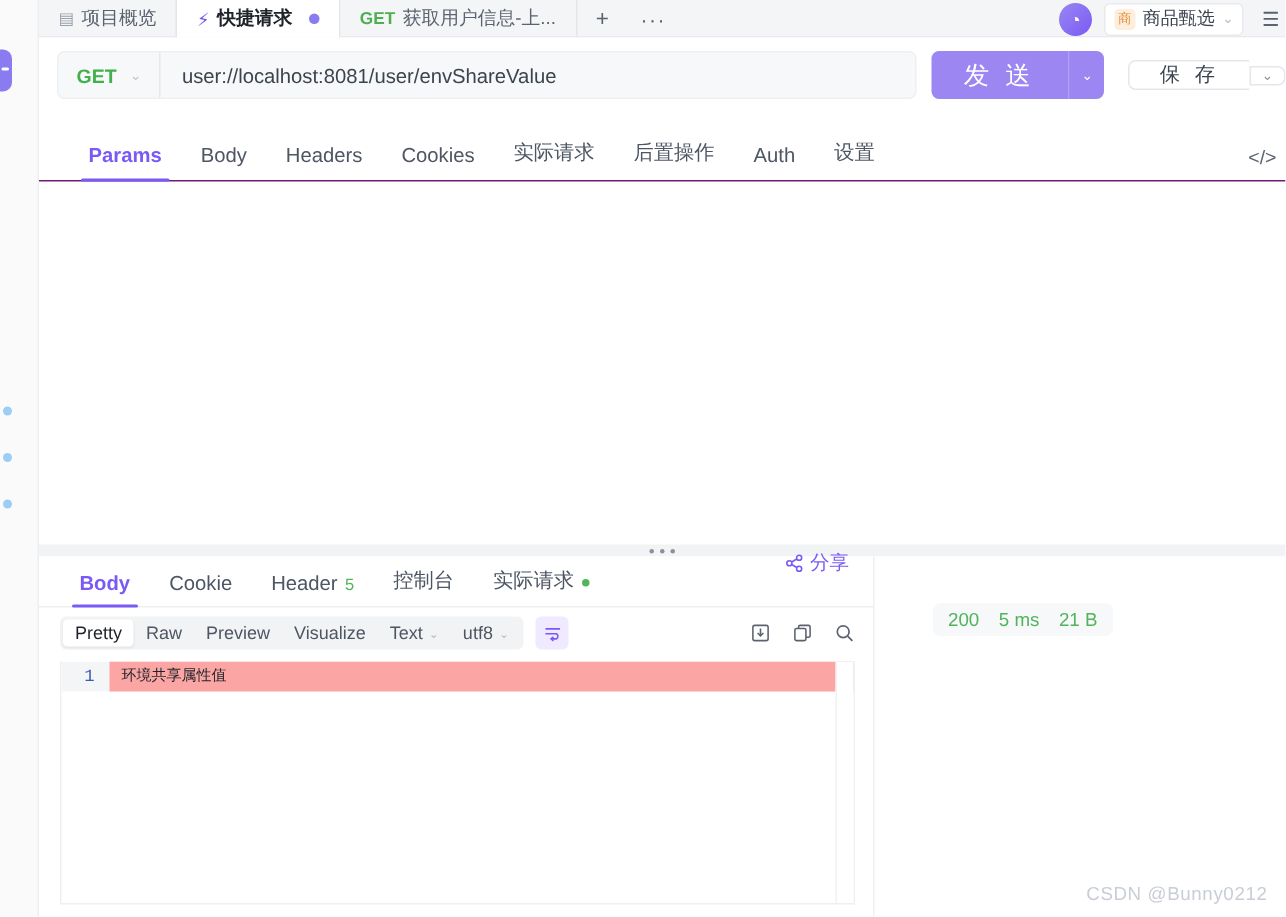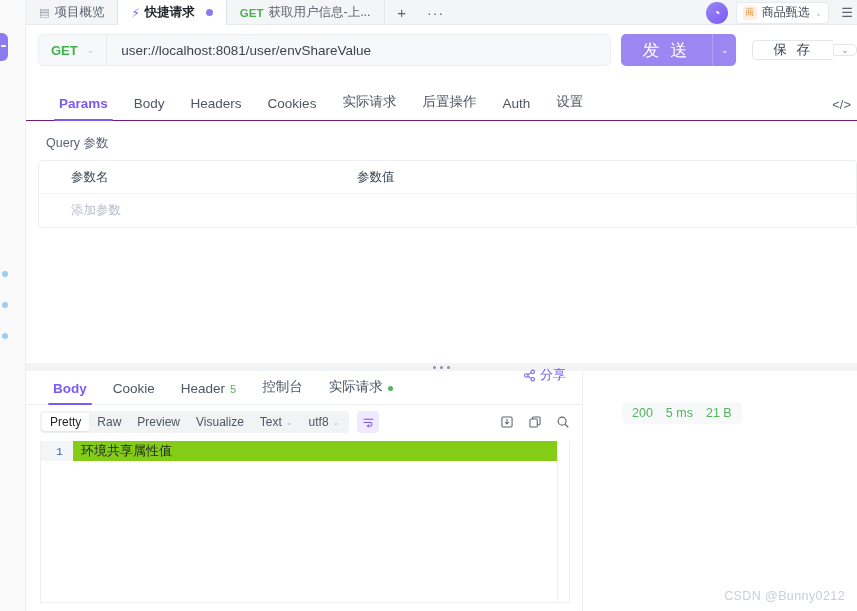--- a/index.html
+++ b/index.html
@@ -242,22 +242,22 @@
     border: 1px solid #edeff2; border-top: none; background: #fff;
     overflow: hidden;
   }
   .code-line { display: flex; align-items: center; height: 20px; background: #f4f5f7; }
   .ln {
     width: 32px; text-align: right; padding-right: 10px;
     font-family: "Liberation Mono", "DejaVu Sans Mono", monospace;
     font-size: 11.5px; color: #3b5bb5;
   }
   .ctext {
-    flex: 1; font-size: 13px; color: #1f2329; padding-left: 8px;
-    background: #84cc16; height: 20px; line-height: 20px;
+    flex: 1; font-size: 10px; color: #1f2329; padding-left: 8px;
+    background: #fca5a5; height: 20px; line-height: 20px;
   }
   .code-scroll {
     position: absolute; right: 0; top: 0; bottom: 0; width: 12px;
     background: #fff; border-left: 1px solid #f0f2f4;
   }
 
   
   .statusbox {
     position: absolute; left: 596px; top: 31px;
     display: flex; align-items: center; gap: 13px;
@@ -337,33 +337,20 @@
     <div class="rtab">Body</div>
     <div class="rtab">Headers</div>
     <div class="rtab">Cookies</div>
     <div class="rtab">实际请求</div>
     <div class="rtab">后置操作</div>
     <div class="rtab">Auth</div>
     <div class="rtab">设置</div>
     <div class="code-ico">&lt;/&gt;</div>
   </div>
 
-  <div class="params-area">
-    <div class="params-title">Query 参数</div>
-    <div class="params-table">
-      <div class="ptr head">
-        <div class="pth col-name">参数名</div>
-        <div class="pth col-val">参数值</div>
-      </div>
-      <div class="ptr">
-        <div class="ptc col-name">添加参数</div>
-        <div class="ptc col-val"></div>
-      </div>
-    </div>
-  </div>
 
   <div class="splitter">
     <span class="sd"></span>
     <span class="sd"></span>
     <span class="sd"></span>
   </div>
 
   <div class="resp">
     <div class="resp-divider"></div>
 

